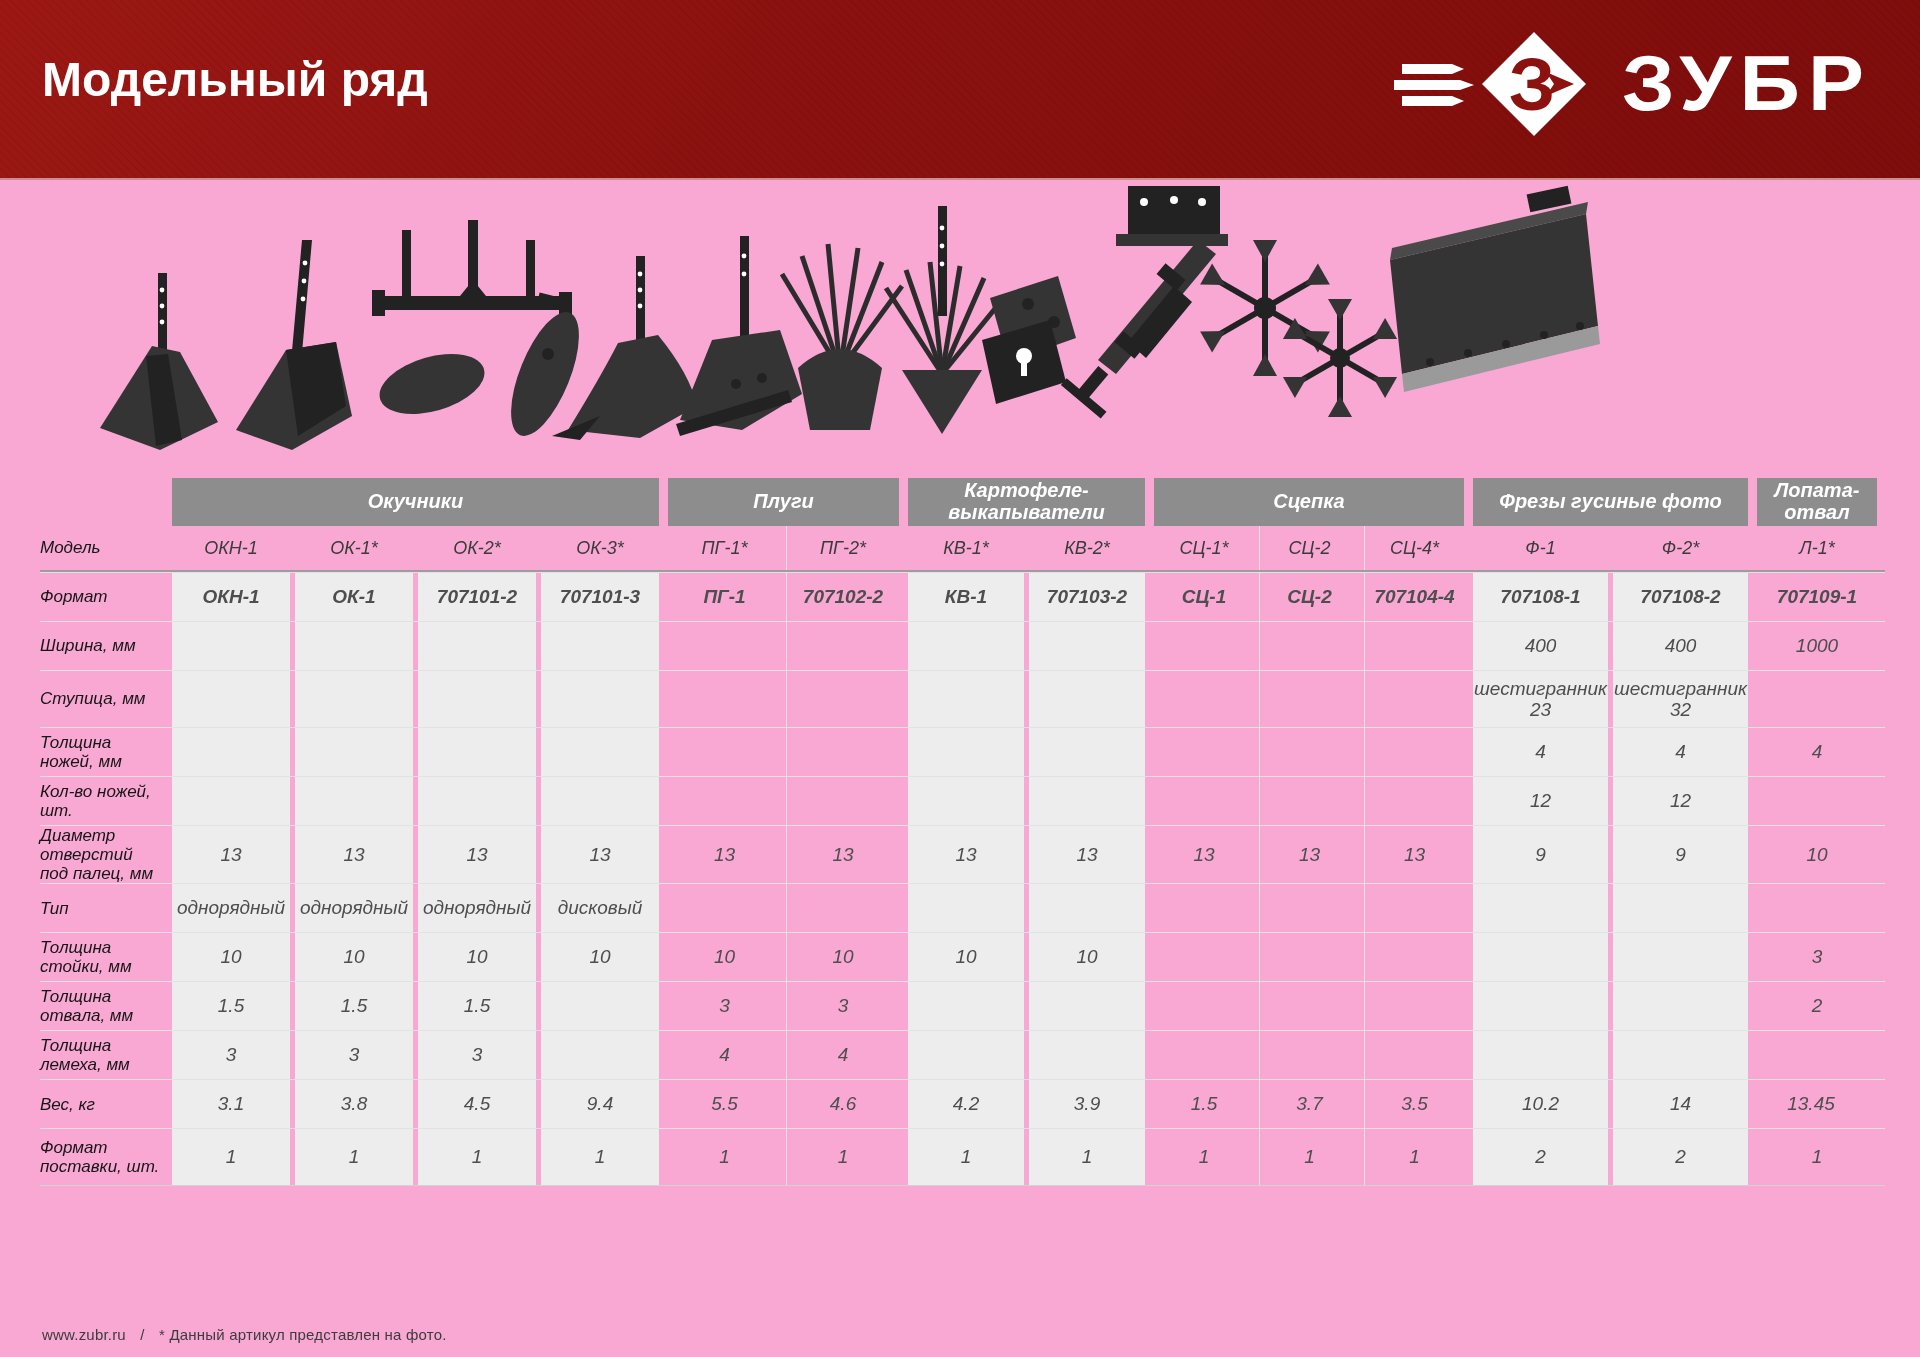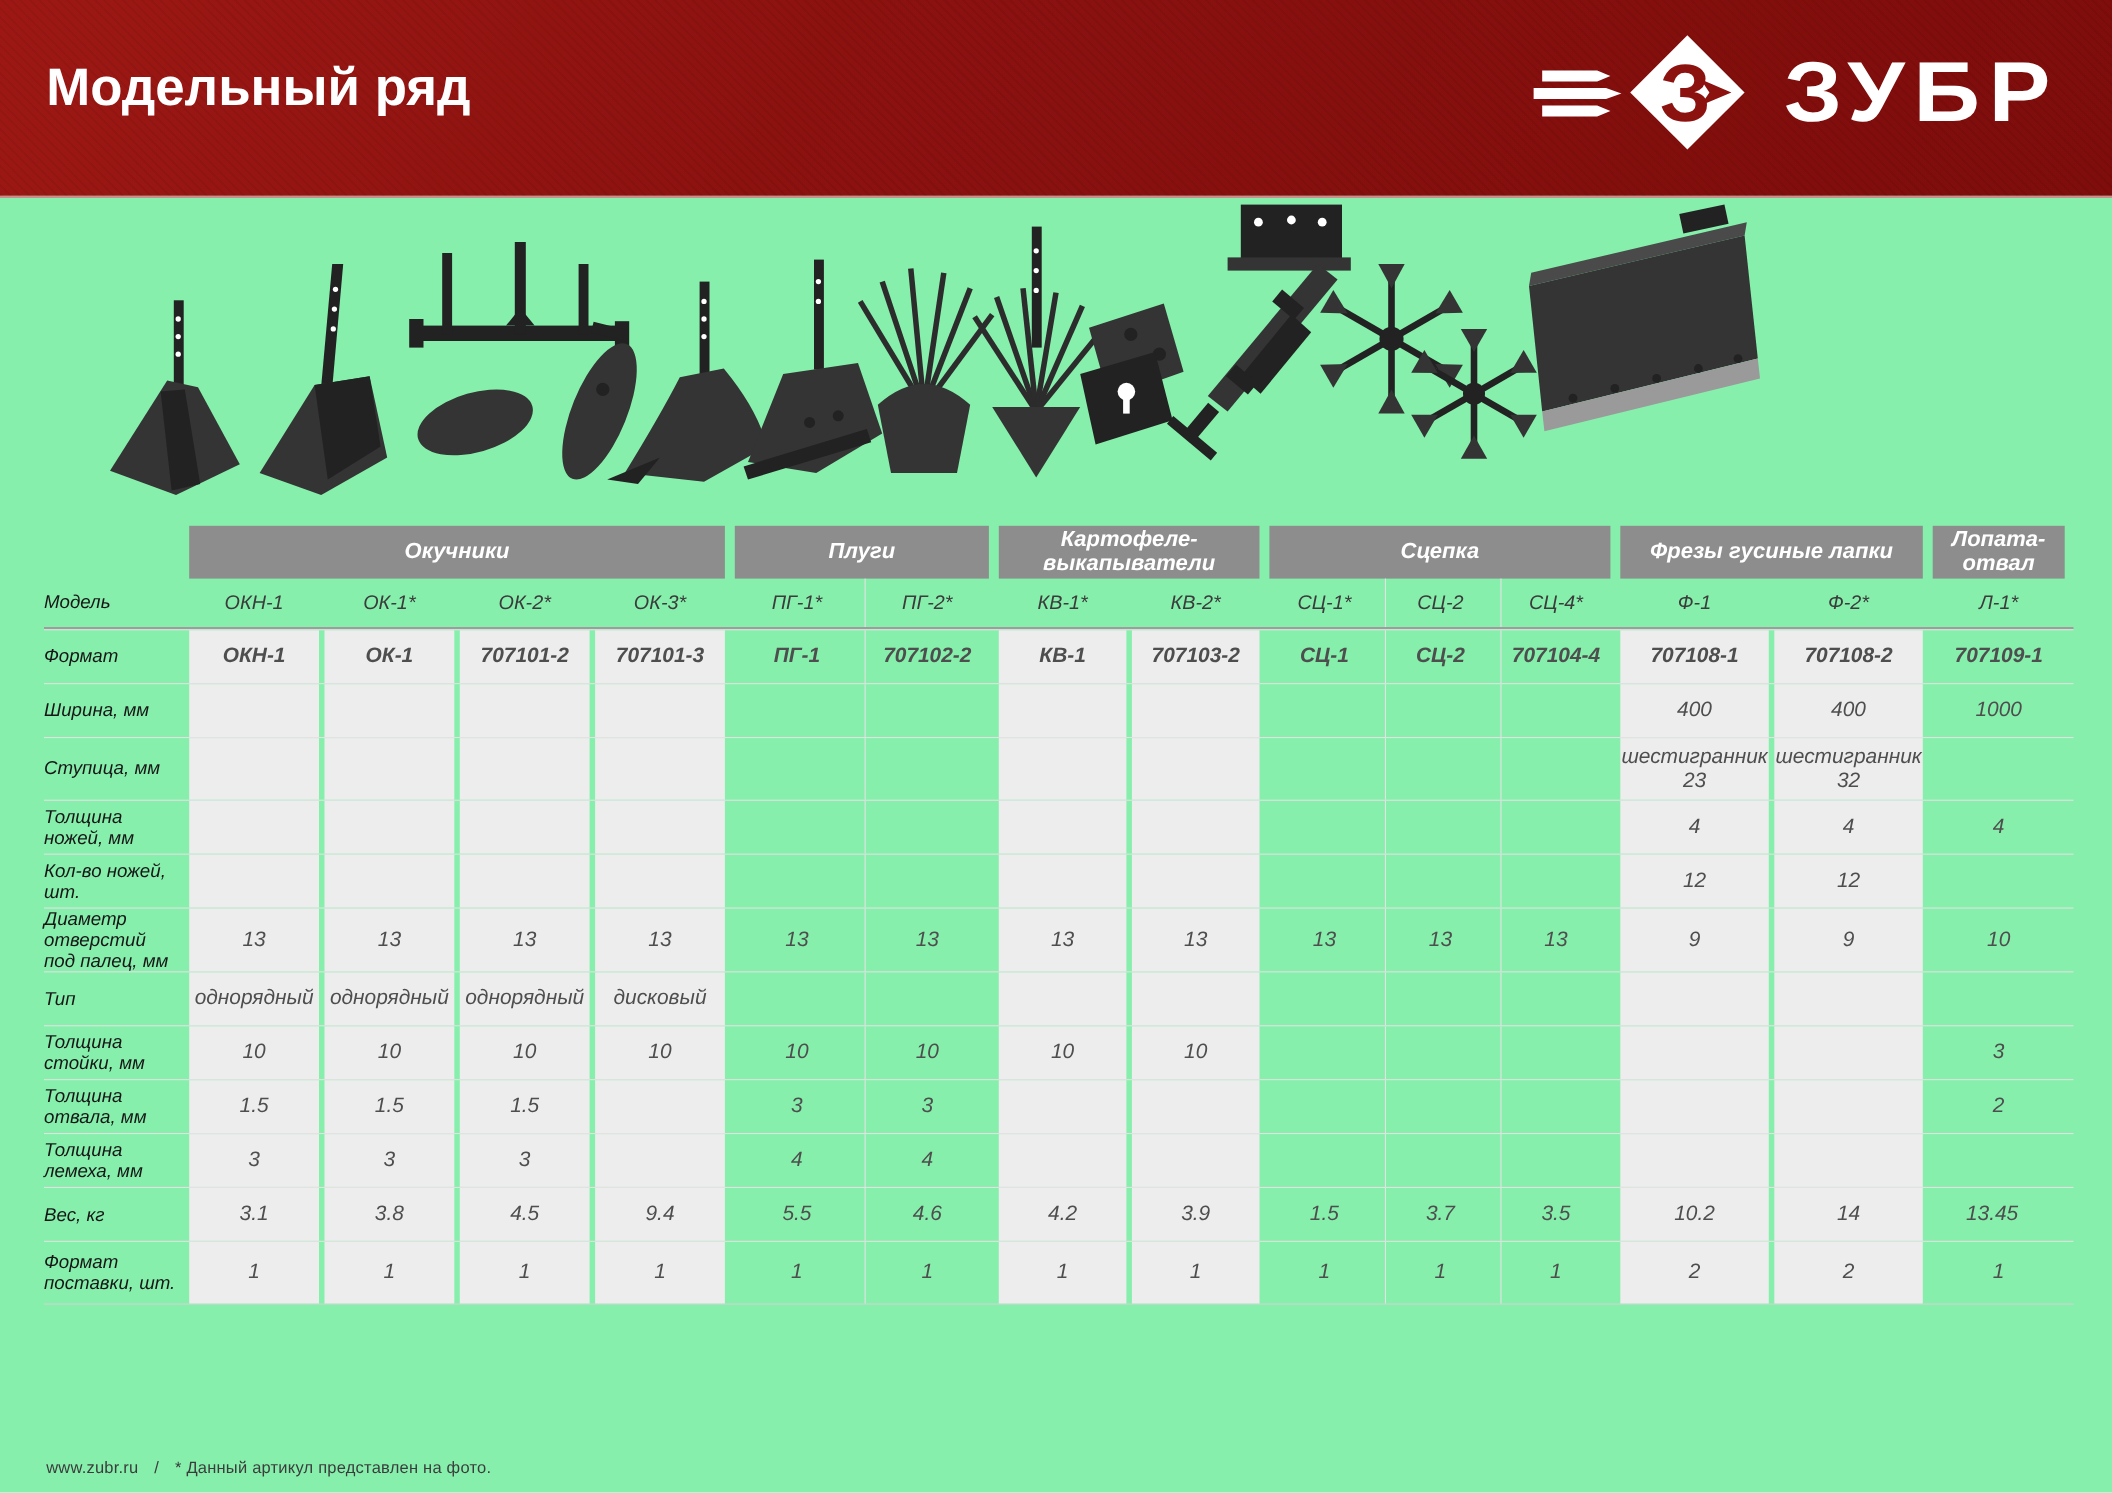--- a/index.html
+++ b/index.html
@@ -1,18 +1,18 @@
 <!DOCTYPE html>
 <html lang="ru"><head>
 <meta charset="utf-8">
 <style>
   html,body{margin:0;padding:0;background:#ffffff;}
   #page{
     position:relative;width:1920px;height:1357px;overflow:hidden;
-    font-family:"Liberation Sans",sans-serif;background:#86efac;
+    font-family:"Liberation Sans",sans-serif;background:#f9a8d4;
   }
   
   .banner{
     position:absolute;left:0;top:0;width:1920px;height:178px;
     background:linear-gradient(120deg,#9d1814 0%,#8c1210 38%,#7e0d0b 100%);
     border-bottom:2px solid #c98f8c;
   }
   .banner::after{
     content:"";position:absolute;inset:0;
     background:repeating-linear-gradient(45deg,rgba(0,0,0,.05) 0 2px,rgba(255,255,255,0) 2px 6px);
@@ -228,21 +228,21 @@
     </g>
   </svg>
 
   <div class="spec-table" id="table-root">
       <div class="trow group-row">
         <div class="tcell lbl" style="width: 132px; flex: 0 0 132px;"></div>
         <div class="group-box" style="width: 487px; flex: 0 0 487px; margin-right: 9px;">Окучники</div>
         <div class="group-box" style="width: 231px; flex: 0 0 231px; margin-right: 9px;">Плуги</div>
         <div class="group-box" style="width: 237px; flex: 0 0 237px; margin-right: 9px;">Картофеле-выкапыватели</div>
         <div class="group-box" style="width: 310px; flex: 0 0 310px; margin-right: 9px;">Сцепка</div>
-        <div class="group-box" style="width: 275px; flex: 0 0 275px; margin-right: 9px;">Фрезы гусиные лапки</div>
+        <div class="group-box" style="width: 275px; flex: 0 0 275px; margin-right: 9px;">Фрезы гусиные фото</div>
         <div class="group-box" style="width: 120px; flex: 0 0 120px;">Лопата-отвал</div>
       </div>
       <div class="trow model-row">
         <div class="tcell lbl" style="width: 132px; flex: 0 0 132px;">Модель</div>
         <div class="tcell val" style="width: 118px; flex: 0 0 118px; margin-right: 5px;">ОКН-1</div>
         <div class="tcell val" style="width: 118px; flex: 0 0 118px; margin-right: 5px;">ОК-1*</div>
         <div class="tcell val" style="width: 118px; flex: 0 0 118px; margin-right: 5px;">ОК-2*</div>
         <div class="tcell val" style="width: 118px; flex: 0 0 118px; margin-right: 9px;">ОК-3*</div>
         <div class="tcell val" style="width: 113px; flex: 0 0 113px; margin-right: 5px;">ПГ-1*</div>
         <div class="tcell val vline" style="width: 113px; flex: 0 0 113px; margin-right: 9px;">ПГ-2*</div>

